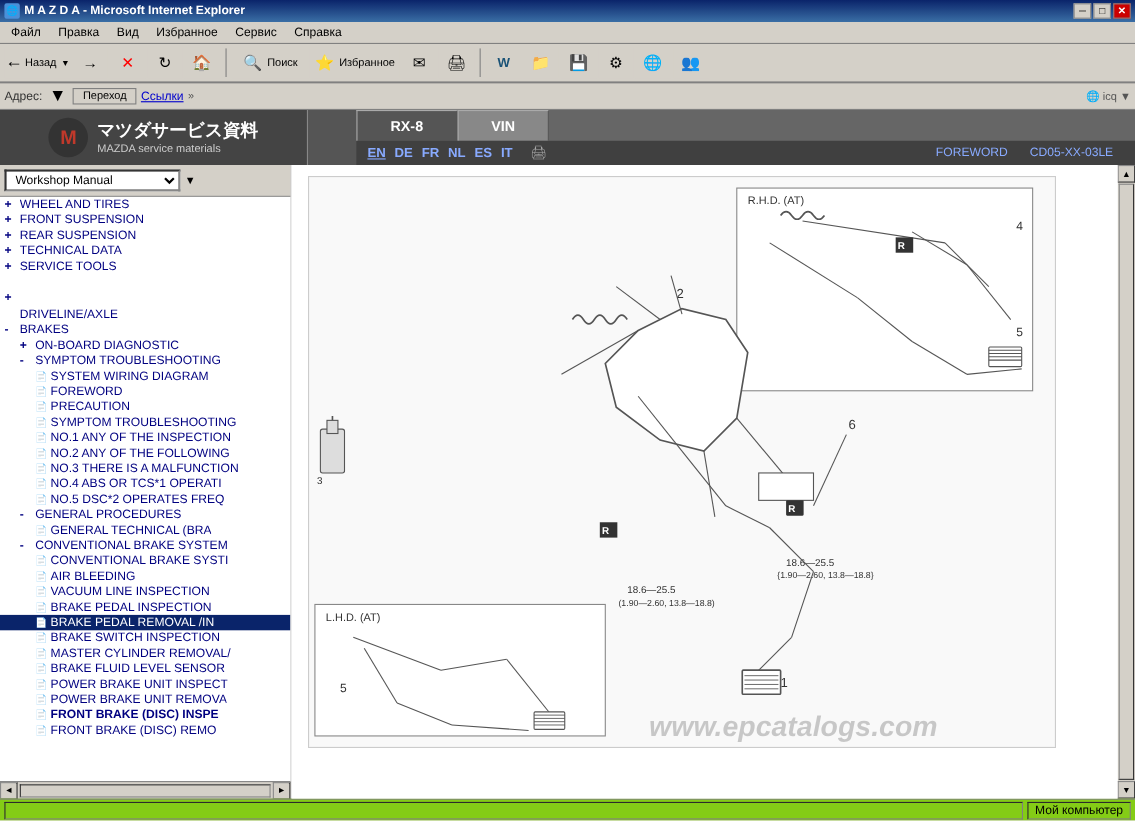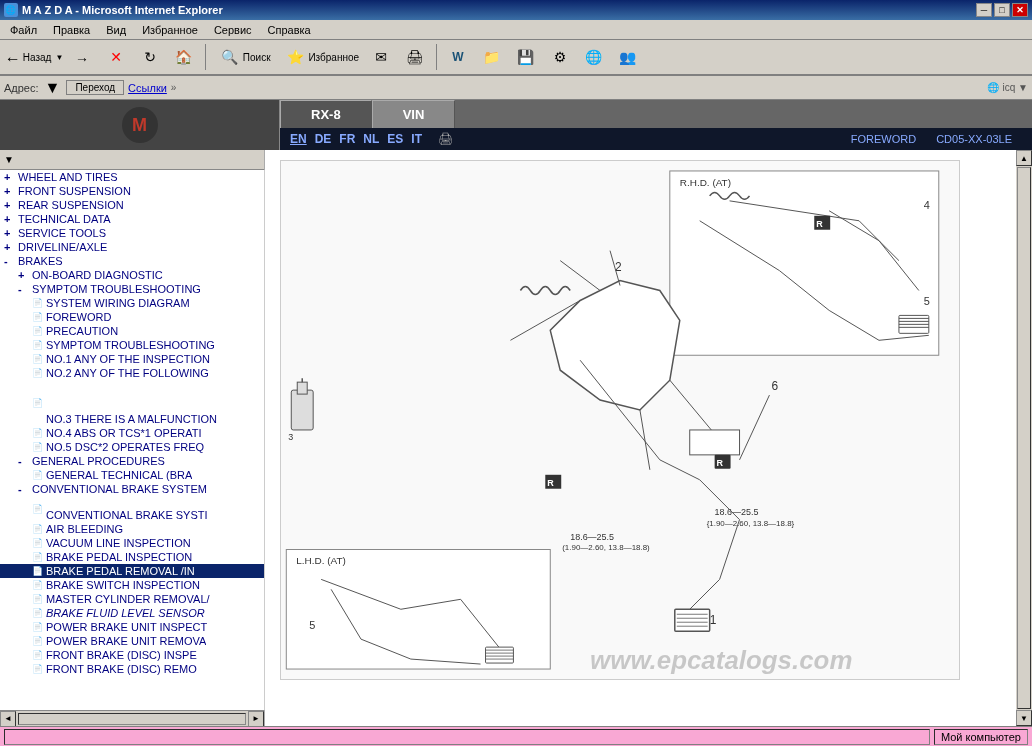--- a/index.html
+++ b/index.html
@@ -99,20 +99,21 @@
       align-items: center;
       justify-content: center;
       border-right: 1px solid #888;
     }
     .app-logo-title { color: white; font-size: 16px; font-weight: bold; font-family: 'MS Gothic', monospace; }
     .app-logo-subtitle { color: #ccc; font-size: 10px; }
     .app-nav {
       flex: 1;
       display: flex;
       flex-direction: column;
+      padding-left: 44px;
     }
     .app-nav-tabs {
       display: flex;
       height: 28px;
       background: #666;
     }
     .nav-tab {
       padding: 4px 30px;
       background: #888;
       border-right: 1px solid #555;
@@ -123,21 +124,21 @@
       font-weight: bold;
       cursor: pointer;
       display: flex; align-items: center;
     }
     .nav-tab.active { background: #555; color: white; }
     .app-nav-lang {
       display: flex;
       align-items: center;
       padding: 2px 10px;
       gap: 8px;
-      background: #0f172a;
+      background: #404040;
       height: 22px;
     }
     .lang-link { color: #88aaff; font-size: 12px; font-weight: bold; cursor: pointer; text-decoration: none; }
     .nav-right-links {
       display: flex;
       align-items: center;
       gap: 20px;
       margin-left: auto;
       padding-right: 10px;
     }
@@ -188,21 +189,21 @@
       display: flex;
       flex-direction: column;
       flex-shrink: 0;
     }
     .scroll-btn { width: 16px; height: 16px; background: #d4d0c8; border: 1px outset #888; display: flex; align-items: center; justify-content: center; font-size: 8px; cursor: pointer; }
     .scroll-thumb { flex: 1; background: #d4d0c8; margin: 1px; border: 1px outset #888; }
 
     
     .status-bar {
       height: 20px;
-      background: #f9a8d4;
+      background: #84cc16;
       border-top: 1px solid #808080;
       display: flex;
       align-items: center;
       padding: 0 4px;
       gap: 4px;
       font-size: 11px;
     }
     .status-bar-section {
       border: 1px inset #808080;
       padding: 0 6px;
@@ -320,20 +321,24 @@
   <span style="margin-left:auto;font-size:10px;color:#555;">🌐 icq ▼</span>
 </div>
 
 <div class="app-area">
 
   <div class="app-header">
     <div class="app-logo">
       <div style="display:flex;align-items:center;gap:8px;">
         <div style="width:36px;height:36px;background:#333;border-radius:50%;display:flex;align-items:center;justify-content:center;overflow:hidden;">
           <span style="color:#c0392b;font-size:18px;font-weight:bold;">M</span>
+        </div>
+        <div>
+          <div class="app-logo-title">マツダサービス資料</div>
+          <div class="app-logo-subtitle">MAZDA service materials</div>
         </div>
       </div>
     </div>
     <div class="app-nav">
       <div class="app-nav-tabs">
         <div class="nav-tab active">RX-8</div>
         <div class="nav-tab">VIN</div>
         <div style="flex:1;background:#666;"></div>
       </div>
       <div class="app-nav-lang">
@@ -349,20 +354,23 @@
           <a class="nav-right-link">CD05-XX-03LE</a>
         </div>
       </div>
     </div>
   </div>
 
   <div class="content-wrapper">
 
     <div style="display:flex;flex-direction:column;width:265px;border-right:1px solid #aaa;flex-shrink:0;">
       <div class="sidebar-header">
+        <select class="sidebar-dropdown">
+          <option>Workshop Manual</option>
+        </select>
         <span class="sidebar-dd-arrow">▼</span>
       </div>
       <div class="sidebar" style="flex:1;">
 
         <div id="tree-container">
             <div style="padding: 1px 4px; display: flex; align-items: center; gap: 2px; cursor: pointer; font-size: 11px; white-space: nowrap; overflow: hidden; text-overflow: ellipsis; color: rgb(0, 0, 128);">
               <span style="font-weight: bold; font-size: 11px; width: 12px; flex-shrink: 0;">+</span>
               <span style="overflow: hidden; text-overflow: ellipsis;">WHEEL AND TIRES</span>
             </div>
             <div style="padding: 1px 4px; display: flex; align-items: center; gap: 2px; cursor: pointer; font-size: 11px; white-space: nowrap; overflow: hidden; text-overflow: ellipsis; color: rgb(0, 0, 128);">
@@ -376,21 +384,21 @@
             <div style="padding: 1px 4px; display: flex; align-items: center; gap: 2px; cursor: pointer; font-size: 11px; white-space: nowrap; overflow: hidden; text-overflow: ellipsis; color: rgb(0, 0, 128);">
               <span style="font-weight: bold; font-size: 11px; width: 12px; flex-shrink: 0;">+</span>
               <span style="overflow: hidden; text-overflow: ellipsis;">TECHNICAL DATA</span>
             </div>
             <div style="padding: 1px 4px; display: flex; align-items: center; gap: 2px; cursor: pointer; font-size: 11px; white-space: nowrap; overflow: hidden; text-overflow: ellipsis; color: rgb(0, 0, 128);">
               <span style="font-weight: bold; font-size: 11px; width: 12px; flex-shrink: 0;">+</span>
               <span style="overflow: hidden; text-overflow: ellipsis;">SERVICE TOOLS</span>
             </div>
             <div style="padding: 1px 4px; display: flex; align-items: center; gap: 2px; cursor: pointer; font-size: 11px; white-space: nowrap; overflow: hidden; text-overflow: ellipsis; color: rgb(0, 0, 128);">
               <span style="font-weight: bold; font-size: 11px; width: 12px; flex-shrink: 0;">+</span>
-              <span style="overflow: hidden; text-overflow: ellipsis;">DRIVELINE/AXLE</span>
+              <span style="overflow: hidden; text-overflow: ellipsis; margin-top: 30px;">DRIVELINE/AXLE</span>
             </div>
             <div style="padding: 1px 4px; display: flex; align-items: center; gap: 2px; cursor: pointer; font-size: 11px; white-space: nowrap; overflow: hidden; text-overflow: ellipsis; color: rgb(0, 0, 128);">
               <span style="font-weight: bold; font-size: 11px; width: 12px; flex-shrink: 0;">-</span>
               <span style="overflow: hidden; text-overflow: ellipsis;">BRAKES</span>
             </div>
             <div style="padding: 1px 4px 1px 18px; display: flex; align-items: center; gap: 2px; cursor: pointer; font-size: 11px; white-space: nowrap; overflow: hidden; text-overflow: ellipsis; color: rgb(0, 0, 128);">
               <span style="font-weight: bold; font-size: 11px; width: 12px; flex-shrink: 0;">+</span>
               <span style="overflow: hidden; text-overflow: ellipsis;">ON-BOARD DIAGNOSTIC</span>
             </div>
             <div style="padding: 1px 4px 1px 18px; display: flex; align-items: center; gap: 2px; cursor: pointer; font-size: 11px; white-space: nowrap; overflow: hidden; text-overflow: ellipsis; color: rgb(0, 0, 128);">
@@ -416,21 +424,21 @@
             <div style="padding: 1px 4px 1px 32px; display: flex; align-items: center; gap: 2px; cursor: pointer; font-size: 11px; white-space: nowrap; overflow: hidden; text-overflow: ellipsis; color: rgb(0, 0, 128);">
               <span style="font-size: 9px; width: 12px; flex-shrink: 0;">📄</span>
               <span style="overflow: hidden; text-overflow: ellipsis;">NO.1 ANY OF THE INSPECTION</span>
             </div>
             <div style="padding: 1px 4px 1px 32px; display: flex; align-items: center; gap: 2px; cursor: pointer; font-size: 11px; white-space: nowrap; overflow: hidden; text-overflow: ellipsis; color: rgb(0, 0, 128);">
               <span style="font-size: 9px; width: 12px; flex-shrink: 0;">📄</span>
               <span style="overflow: hidden; text-overflow: ellipsis;">NO.2 ANY OF THE FOLLOWING</span>
             </div>
             <div style="padding: 1px 4px 1px 32px; display: flex; align-items: center; gap: 2px; cursor: pointer; font-size: 11px; white-space: nowrap; overflow: hidden; text-overflow: ellipsis; color: rgb(0, 0, 128);">
               <span style="font-size: 9px; width: 12px; flex-shrink: 0;">📄</span>
-              <span style="overflow: hidden; text-overflow: ellipsis; margin-top: 32px;">NO.3 THERE IS A MALFUNCTION</span>
+              <span style="overflow: hidden; text-overflow: ellipsis;">NO.3 THERE IS A MALFUNCTION</span>
             </div>
             <div style="padding: 1px 4px 1px 32px; display: flex; align-items: center; gap: 2px; cursor: pointer; font-size: 11px; white-space: nowrap; overflow: hidden; text-overflow: ellipsis; color: rgb(0, 0, 128);">
               <span style="font-size: 9px; width: 12px; flex-shrink: 0;">📄</span>
               <span style="overflow: hidden; text-overflow: ellipsis;">NO.4 ABS OR TCS*1 OPERATI</span>
             </div>
             <div style="padding: 1px 4px 1px 32px; display: flex; align-items: center; gap: 2px; cursor: pointer; font-size: 11px; white-space: nowrap; overflow: hidden; text-overflow: ellipsis; color: rgb(0, 0, 128);">
               <span style="font-size: 9px; width: 12px; flex-shrink: 0;">📄</span>
               <span style="overflow: hidden; text-overflow: ellipsis;">NO.5 DSC*2 OPERATES FREQ</span>
             </div>
             <div style="padding: 1px 4px 1px 18px; display: flex; align-items: center; gap: 2px; cursor: pointer; font-size: 11px; white-space: nowrap; overflow: hidden; text-overflow: ellipsis; color: rgb(0, 0, 128);">
@@ -440,21 +448,21 @@
             <div style="padding: 1px 4px 1px 32px; display: flex; align-items: center; gap: 2px; cursor: pointer; font-size: 11px; white-space: nowrap; overflow: hidden; text-overflow: ellipsis; color: rgb(0, 0, 128);">
               <span style="font-size: 9px; width: 12px; flex-shrink: 0;">📄</span>
               <span style="overflow: hidden; text-overflow: ellipsis;">GENERAL TECHNICAL (BRA</span>
             </div>
             <div style="padding: 1px 4px 1px 18px; display: flex; align-items: center; gap: 2px; cursor: pointer; font-size: 11px; white-space: nowrap; overflow: hidden; text-overflow: ellipsis; color: rgb(0, 0, 128);">
               <span style="font-weight: bold; font-size: 11px; width: 12px; flex-shrink: 0;">-</span>
               <span style="overflow: hidden; text-overflow: ellipsis;">CONVENTIONAL BRAKE SYSTEM</span>
             </div>
             <div style="padding: 1px 4px 1px 32px; display: flex; align-items: center; gap: 2px; cursor: pointer; font-size: 11px; white-space: nowrap; overflow: hidden; text-overflow: ellipsis; color: rgb(0, 0, 128);">
               <span style="font-size: 9px; width: 12px; flex-shrink: 0;">📄</span>
-              <span style="overflow: hidden; text-overflow: ellipsis; margin-top: 12px;">CONVENTIONAL BRAKE SYSTI</span>
+              <span style="overflow: hidden; text-overflow: ellipsis;">CONVENTIONAL BRAKE SYSTI</span>
             </div>
             <div style="padding: 1px 4px 1px 32px; display: flex; align-items: center; gap: 2px; cursor: pointer; font-size: 11px; white-space: nowrap; overflow: hidden; text-overflow: ellipsis; color: rgb(0, 0, 128);">
               <span style="font-size: 9px; width: 12px; flex-shrink: 0;">📄</span>
               <span style="overflow: hidden; text-overflow: ellipsis;">AIR BLEEDING</span>
             </div>
             <div style="padding: 1px 4px 1px 32px; display: flex; align-items: center; gap: 2px; cursor: pointer; font-size: 11px; white-space: nowrap; overflow: hidden; text-overflow: ellipsis; color: rgb(0, 0, 128);">
               <span style="font-size: 9px; width: 12px; flex-shrink: 0;">📄</span>
               <span style="overflow: hidden; text-overflow: ellipsis;">VACUUM LINE INSPECTION</span>
             </div>
             <div style="padding: 1px 4px 1px 32px; display: flex; align-items: center; gap: 2px; cursor: pointer; font-size: 11px; white-space: nowrap; overflow: hidden; text-overflow: ellipsis; color: rgb(0, 0, 128);">
@@ -468,33 +476,33 @@
             <div style="padding: 1px 4px 1px 32px; display: flex; align-items: center; gap: 2px; cursor: pointer; font-size: 11px; white-space: nowrap; overflow: hidden; text-overflow: ellipsis; color: rgb(0, 0, 128);">
               <span style="font-size: 9px; width: 12px; flex-shrink: 0;">📄</span>
               <span style="overflow: hidden; text-overflow: ellipsis;">BRAKE SWITCH INSPECTION</span>
             </div>
             <div style="padding: 1px 4px 1px 32px; display: flex; align-items: center; gap: 2px; cursor: pointer; font-size: 11px; white-space: nowrap; overflow: hidden; text-overflow: ellipsis; color: rgb(0, 0, 128);">
               <span style="font-size: 9px; width: 12px; flex-shrink: 0;">📄</span>
               <span style="overflow: hidden; text-overflow: ellipsis;">MASTER CYLINDER REMOVAL/</span>
             </div>
             <div style="padding: 1px 4px 1px 32px; display: flex; align-items: center; gap: 2px; cursor: pointer; font-size: 11px; white-space: nowrap; overflow: hidden; text-overflow: ellipsis; color: rgb(0, 0, 128);">
               <span style="font-size: 9px; width: 12px; flex-shrink: 0;">📄</span>
-              <span style="overflow: hidden; text-overflow: ellipsis; font-style: italic;">BRAKE FLUID LEVEL SENSOR</span>
+              <span style="overflow: hidden; text-overflow: ellipsis;">BRAKE FLUID LEVEL SENSOR</span>
             </div>
             <div style="padding: 1px 4px 1px 32px; display: flex; align-items: center; gap: 2px; cursor: pointer; font-size: 11px; white-space: nowrap; overflow: hidden; text-overflow: ellipsis; color: rgb(0, 0, 128);">
               <span style="font-size: 9px; width: 12px; flex-shrink: 0;">📄</span>
               <span style="overflow: hidden; text-overflow: ellipsis;">POWER BRAKE UNIT INSPECT</span>
             </div>
             <div style="padding: 1px 4px 1px 32px; display: flex; align-items: center; gap: 2px; cursor: pointer; font-size: 11px; white-space: nowrap; overflow: hidden; text-overflow: ellipsis; color: rgb(0, 0, 128);">
               <span style="font-size: 9px; width: 12px; flex-shrink: 0;">📄</span>
               <span style="overflow: hidden; text-overflow: ellipsis;">POWER BRAKE UNIT REMOVA</span>
             </div>
             <div style="padding: 1px 4px 1px 32px; display: flex; align-items: center; gap: 2px; cursor: pointer; font-size: 11px; white-space: nowrap; overflow: hidden; text-overflow: ellipsis; color: rgb(0, 0, 128);">
               <span style="font-size: 9px; width: 12px; flex-shrink: 0;">📄</span>
-              <span style="overflow: hidden; text-overflow: ellipsis;">FRONT BRAKE (DISC) INSPE</span>
+              <span style="overflow: hidden; text-overflow: ellipsis; font-weight: bold;">FRONT BRAKE (DISC) INSPE</span>
             </div>
             <div style="padding: 1px 4px 1px 32px; display: flex; align-items: center; gap: 2px; cursor: pointer; font-size: 11px; white-space: nowrap; overflow: hidden; text-overflow: ellipsis; color: rgb(0, 0, 128);">
               <span style="font-size: 9px; width: 12px; flex-shrink: 0;">📄</span>
               <span style="overflow: hidden; text-overflow: ellipsis;">FRONT BRAKE (DISC) REMO</span>
             </div>
           </div>
       </div>
       <div class="sidebar-hscroll">
         <div class="hscroll-btn">◄</div>
         <div style="flex:1;background:#d4d0c8;border:1px inset #888;height:12px;margin:2px;"></div>

